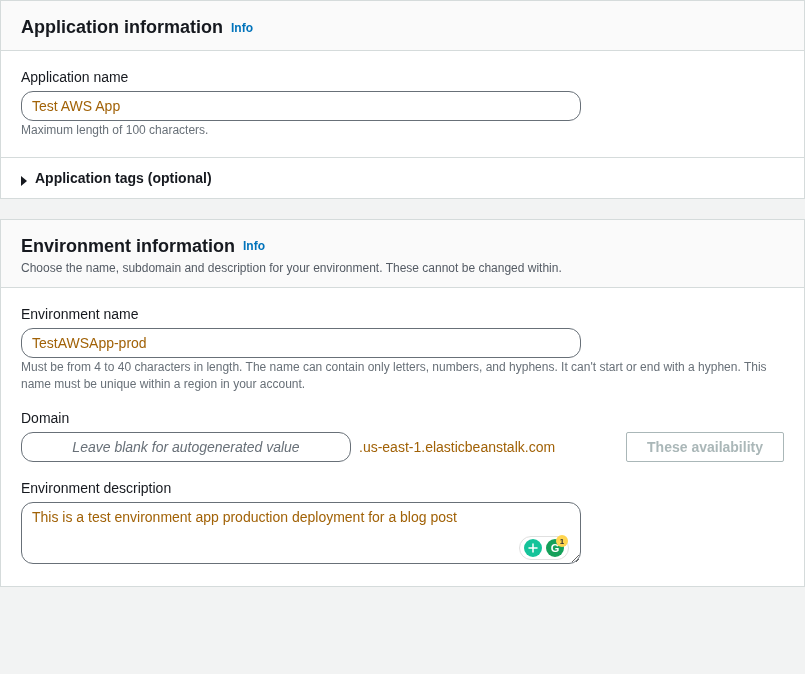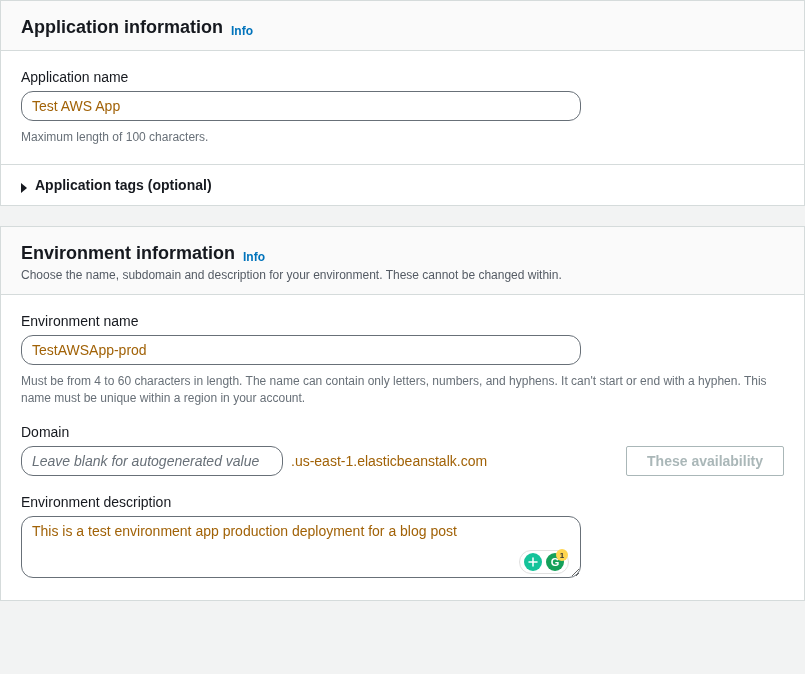--- a/index.html
+++ b/index.html
@@ -18,21 +18,21 @@
     .panel-header {
       padding: 16px 20px 12px 20px;
       border-bottom: 1px solid #d5dbdb;
       background: #fafafa;
     }
     .panel-header.no-desc {
       border-bottom: 1px solid #d5dbdb;
     }
     .panel-title-row {
       display: flex;
-      align-items: flex-end;
+      align-items: center;
       gap: 8px;
     }
     .panel-title {
       font-size: 18px;
       font-weight: 700;
       color: #16191f;
     }
     .info-link {
       font-size: 12px;
       font-weight: 600;
@@ -68,21 +68,21 @@
       color: #a16207;
       font-family: inherit;
     }
     .text-input::placeholder {
       color: #687078;
       font-style: italic;
     }
     .hint {
       font-size: 12px;
       color: #687078;
-      margin-top: 8px;
+      margin-top: 1px;
       line-height: 1.4;
     }
     .collapsible {
       border-top: 1px solid #d5dbdb;
       padding: 12px 20px;
       display: flex;
       align-items: flex-end;
       gap: 8px;
       cursor: pointer;
     }
@@ -96,21 +96,22 @@
       font-size: 14px;
       font-weight: 700;
       color: #16191f;
     }
     .domain-row {
       display: flex;
       align-items: center;
       gap: 8px;
     }
     .domain-input {
-      width: 262px;
+      width: 330px;
+      text-align: center;
     }
     .domain-suffix {
       font-size: 14px;
       color: #a16207;
     }
     .check-btn {
       margin-left: auto;
       padding: 6px 20px;
       font-size: 14px;
       font-weight: 600;
@@ -197,21 +198,21 @@
       <h2 class="panel-title">Environment information</h2>
       <span class="info-link">Info</span>
     </div>
     <div class="panel-desc">Choose the name, subdomain and description for your environment. These cannot be changed within.</div>
   </div>
   <div class="panel-body">
 
     <div class="field">
       <label class="field-label">Environment name</label>
       <input type="text" class="text-input" value="TestAWSApp-prod" style="">
-      <div class="hint">Must be from 4 to 60 characters in length. The name can contain only letters, numbers, and hyphens. It can't start or end with a hyphen. This name must be unique within a region in your account.</div>
+      <div class="hint">Must be from 4 to 40 characters in length. The name can contain only letters, numbers, and hyphens. It can't start or end with a hyphen. This name must be unique within a region in your account.</div>
     </div>
 
     <div class="field">
       <label class="field-label">Domain</label>
       <div class="domain-row">
         <input type="text" class="text-input domain-input" placeholder="Leave blank for autogenerated value" style="">
         <span class="domain-suffix">.us-east-1.elasticbeanstalk.com</span>
         <button class="check-btn">These availability</button>
       </div>
     </div>

